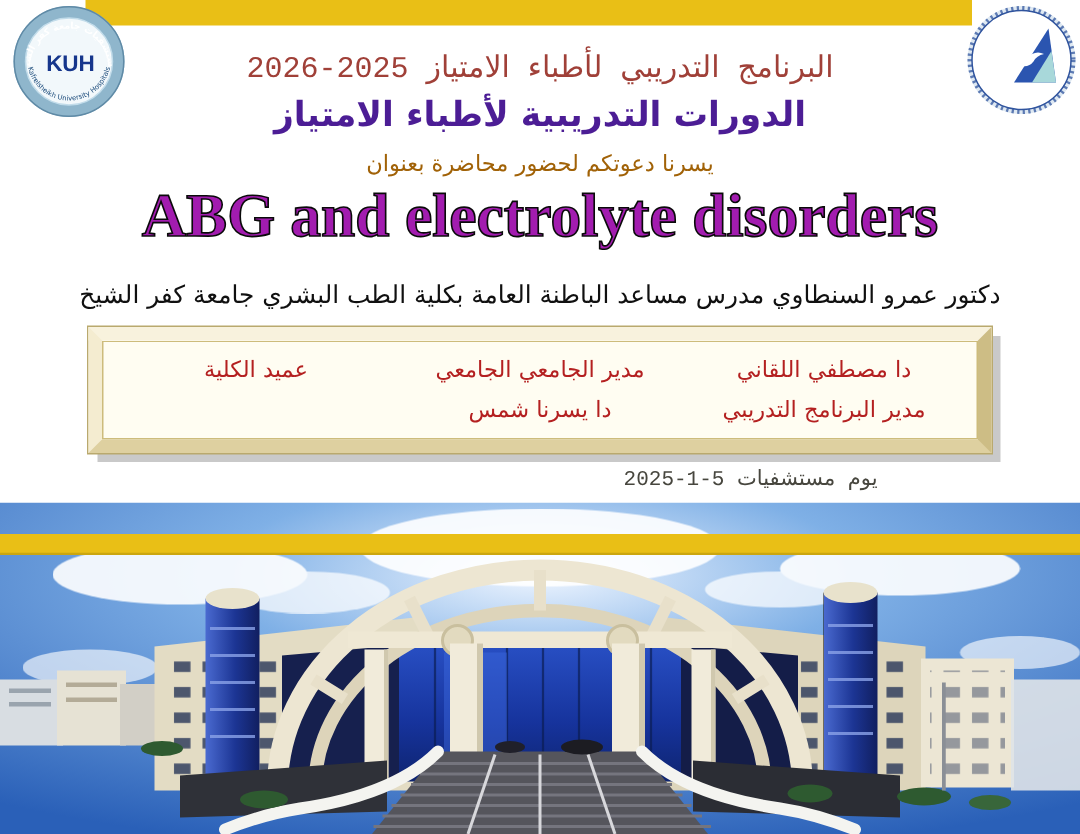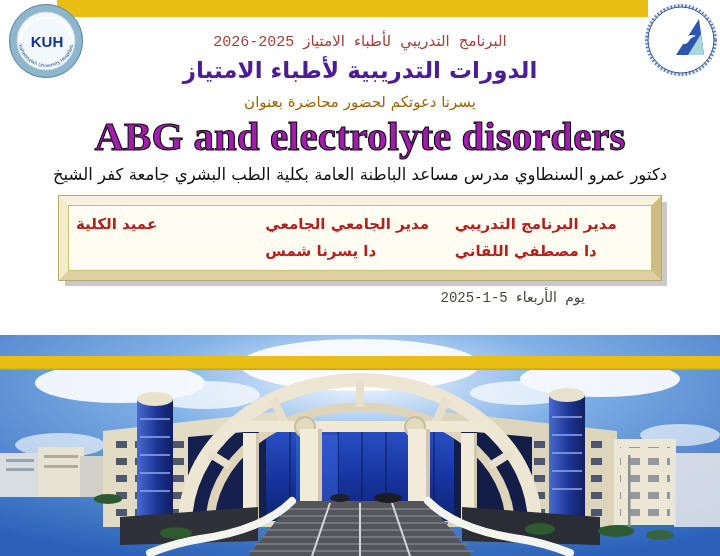--- a/index.html
+++ b/index.html
@@ -10,43 +10,43 @@
   }
   
   .top-stripe{position:absolute;left:57px;top:0;width:591px;height:17px;}
   
   .logo{position:absolute;top:3px;}
   .logo-left{left:8px;}
   .logo-right{right:2px;}
   
   .content{position:absolute;top:22px;left:0;right:0;text-align:center;}
   .program-line{
-    margin-top:10px;font-size:15px;letter-spacing:1px;
+    margin-top:10px;font-size:20px;letter-spacing:1px;
     direction:rtl;font-family:"Liberation Mono","DejaVu Sans",monospace;
   }
   .program-line .years{letter-spacing:2px;font-weight:500;}
   .courses-line{margin-top:6px;font-size:23px;font-weight:bold;direction:rtl;}
   .invite-line{margin-top:10px;font-size:15px;color:#a16207;direction:rtl;}
   .lecture-title{
     margin-top:2px;font-size:41px;font-weight:bold;color:#a21caf;
     font-family:"Liberation Serif","DejaVu Serif",serif;
     letter-spacing:0px;-webkit-text-stroke:1.1px #0a0a0a;line-height:1.15;
   }
-  .presenter-line{margin-top:5px;font-size:16.5px;color:#101010;direction:rtl;}
+  .presenter-line{margin-top:20px;font-size:16.5px;color:#101010;direction:rtl;}
   
   .sig-box{
     direction:rtl;margin:12px auto 0;width:568px;
     background:#fffdf2;
     border:9px solid;
     border-color:#f8f2dd #cdbd85 #ded0a0 #f4ecd0;
     box-shadow:0 0 0 1px #b9a96e, 6px 6px 0 0 #c9c9c9, inset 0 0 0 1px #cdbc7c;
     display:flex;justify-content:space-between;
     padding:6px 8px;
   }
-  .sig-col{flex:1;text-align:left;font-weight:bold;font-size:15px;line-height:1.8;}
+  .sig-col{flex:1;text-align:center;font-weight:normal;font-size:15px;line-height:1.8;}
   .schedule-row{
     direction:rtl;display:flex;justify-content:space-between;
     padding:0 135px 0 150px;margin-top:9px;font-size:14px;
     font-family:"Liberation Mono","DejaVu Sans",monospace;letter-spacing:1px;
   }
   .schedule-date .date-digits{letter-spacing:2px;}
   
   .photo{position:absolute;left:0;top:335px;width:720px;height:221px;}
   svg{display:block;}
 </style>
@@ -103,35 +103,35 @@
     <div class="courses-line" style="color:#4c1d95;">الدورات التدريبية لأطباء الامتياز</div>
 
     <div class="invite-line">يسرنا دعوتكم لحضور محاضرة بعنوان</div>
 
     <div class="lecture-title">ABG and electrolyte disorders</div>
 
     <div class="presenter-line">دكتور عمرو السنطاوي مدرس مساعد الباطنة العامة  بكلية الطب البشري جامعة كفر الشيخ</div>
 
     <div class="sig-box" style="color:#b42020;">
       <div class="sig-col">
+        <div>دا مصطفي اللقاني</div>
         <div>مدير البرنامج التدريبي</div>
-        <div>دا مصطفي اللقاني</div>
       </div>
       <div class="sig-col">
         <div>مدير الجامعي الجامعي</div>
         <div>دا يسرنا شمس</div>
       </div>
       <div class="sig-col">
         <div>عميد الكلية</div>
       </div>
     </div>
 
     <div class="schedule-row" style="color:#47463e;">
       <div class="schedule-date">
-        <span>يوم الأربعاء</span>
+        <span>يوم مستشفيات</span>
         <span class="date-digits" dir="ltr">2025-1-5</span>
       </div>
     </div>
 
   </div>
 
   <div class="photo">
     <svg width="720" height="221" viewBox="0 0 720 221">
       <defs>
         <radialGradient id="skyGrad" cx="50%" cy="22%" r="85%">

